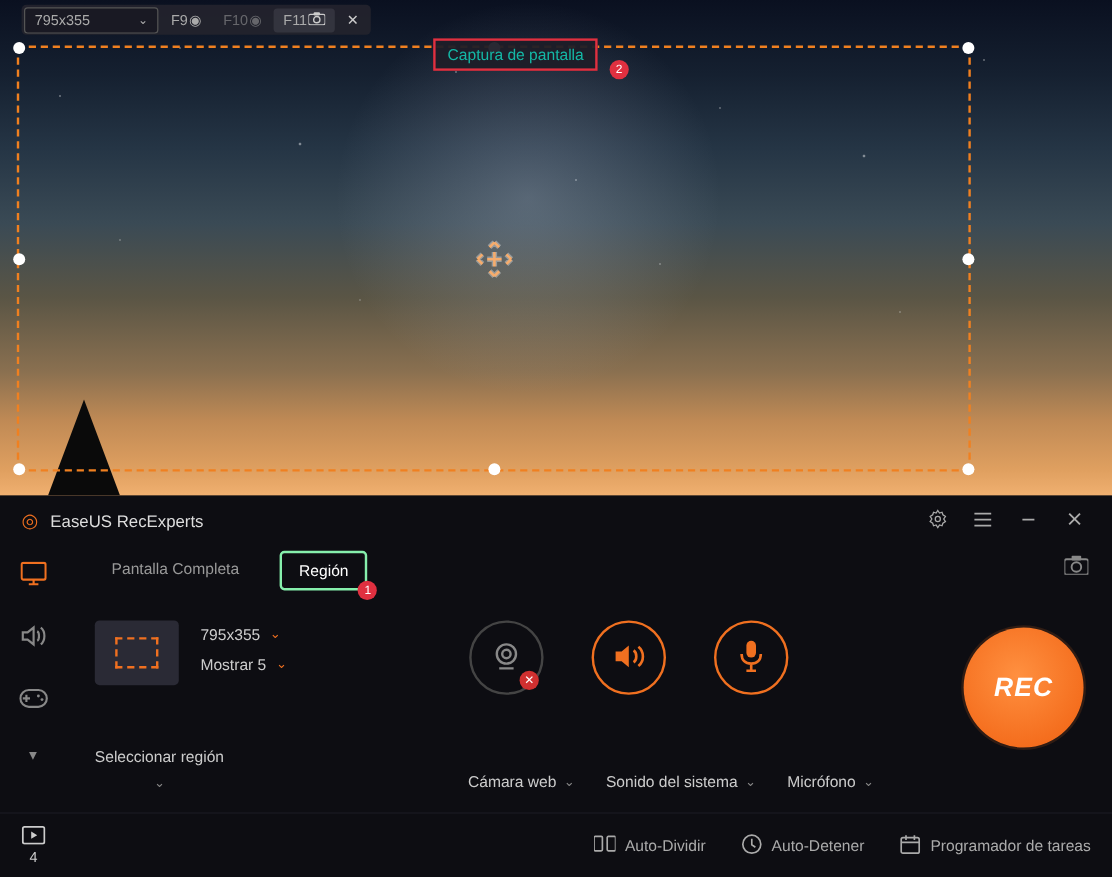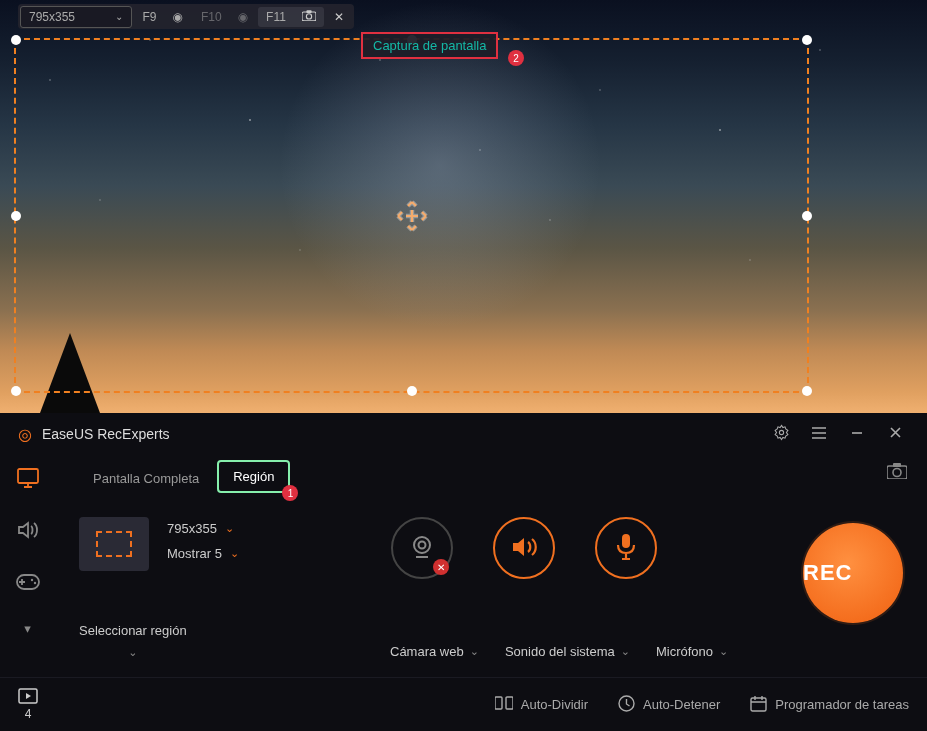--- a/index.html
+++ b/index.html
@@ -66,21 +66,21 @@
     .dim-select {
       display: flex;
       align-items: center;
       gap: 40px;
       padding: 3px 8px;
       border: 1px solid #555;
       border-radius: 3px;
       background: rgba(20,20,30,0.6);
       cursor: pointer;
     }
-    .hotkey { display: flex; align-items: center; gap: 16px; padding: 3px 8px; cursor: pointer; }
+    .hotkey { display: flex; align-items: center; gap: 1px; padding: 3px 8px; cursor: pointer; }
     .hotkey.inactive { opacity: 0.5; }
     .hotkey.active { background: rgba(60,60,70,0.7); border-radius: 3px; }
     .chevron-down { font-size: 10px; }
     .close-x { padding: 3px 8px; cursor: pointer; color: #ccc; }
     
     
     .tooltip-box {
       position: absolute;
       top: 32px; left: 361px;
       border: 2px solid #e03040;
@@ -161,21 +161,21 @@
       align-items: center;
       padding-top: 6px;
       gap: 16px;
     }
     .rail-btn { width: 36px; height: 36px; display: flex; align-items: center; justify-content: center; cursor: pointer; color: #888; border-radius: 4px; }
     .rail-btn.active { color: #f07020; }
     .rail-more { margin-top: 4px; color: #888; cursor: pointer; }
     
     .main-content { flex: 1; padding: 4px 18px 0 24px; position: relative; }
     
-    .tabs { display: flex; align-items: flex-end; gap: 4px; height: 34px; }
+    .tabs { display: flex; align-items: flex-start; gap: 20px; height: 34px; }
     .tab { padding: 7px 14px; color: #999; cursor: pointer; border-radius: 4px; font-size: 13px; }
     .tab.active-highlight { border: 2px solid #86efac; color: #fff; position: relative; }
     .tab-badge {
       position: absolute;
       bottom: -10px; right: -10px;
       width: 16px; height: 16px;
       border-radius: 50%;
       background: #e03040;
       color: #fff;
       font-size: 10px;
@@ -233,23 +233,24 @@
       display: flex; align-items: center; justify-content: center;
       color: #fff; font-size: 10px;
     }
     .device-label { display: flex; align-items: center; gap: 6px; color: #ccc; font-size: 13px; cursor: pointer; }
     .label-chevron { color: #888; font-size: 11px; }
     
     .rec-btn {
       width: 100px; height: 100px;
       border-radius: 50%;
       background: radial-gradient(circle at 45% 40%, #ff9040 0%, #f06010 100%);
-      display: flex; align-items: center; 
+      display: flex; align-items: center; justify-content: center;
       color: #fff;
       font-weight: bold;
+      font-style: italic;
       font-size: 22px;
       cursor: pointer;
       position: absolute;
       right: 24px; top: 68px;
       letter-spacing: 1px;
       box-shadow: 0 0 0 2px rgba(240,112,32,0.15);
     }
     
     .select-region-row {
       position: absolute;

